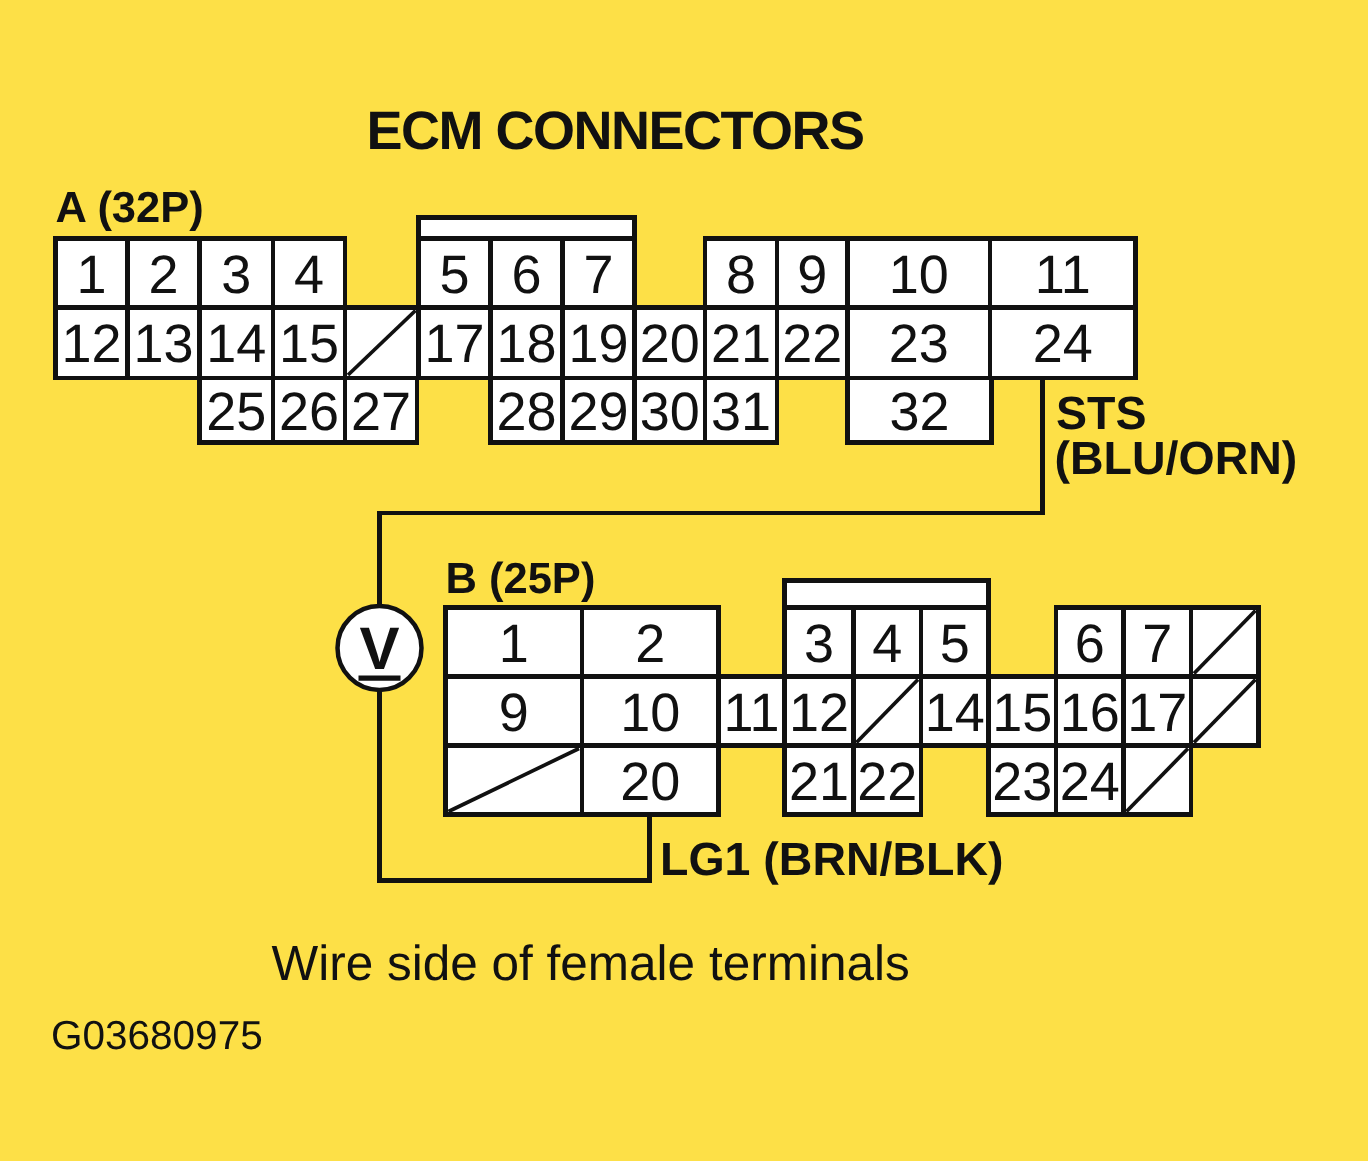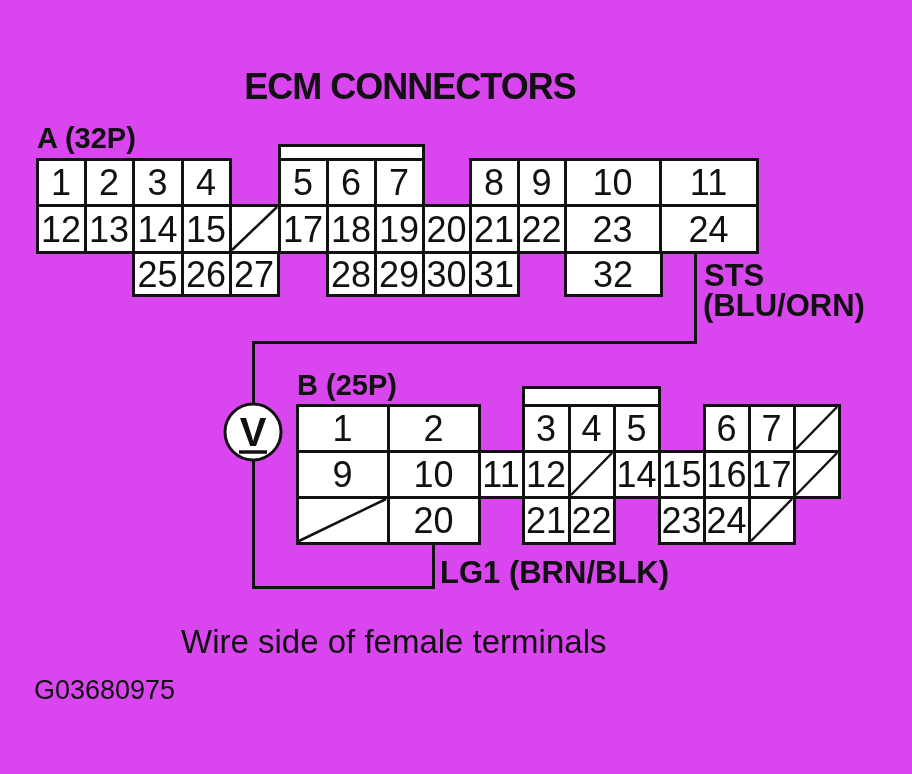--- a/index.html
+++ b/index.html
@@ -1,19 +1,19 @@
 <!DOCTYPE html>
 <html><head>
 <meta charset="utf-8">
 <style>
   html,body { margin:0; padding:0; background:#ffffff; }
   .stage {
     position:relative;
     width:912px; height:774px;
-    background:#d946ef;
+    background:#fde047;
     font-family:"Liberation Sans","DejaVu Sans",sans-serif;
     overflow:hidden;
   }
   svg text {
     fill:#111111;
     font-family:"Liberation Sans","DejaVu Sans",sans-serif;
   }
   .cell  { fill:#ffffff; stroke:#111111; stroke-width:3; shape-rendering:crispEdges; }
   .tab   { fill:#ffffff; stroke:#111111; stroke-width:3; shape-rendering:crispEdges; }
   .wire  { fill:none; stroke:#111111; stroke-width:3; shape-rendering:crispEdges; }

